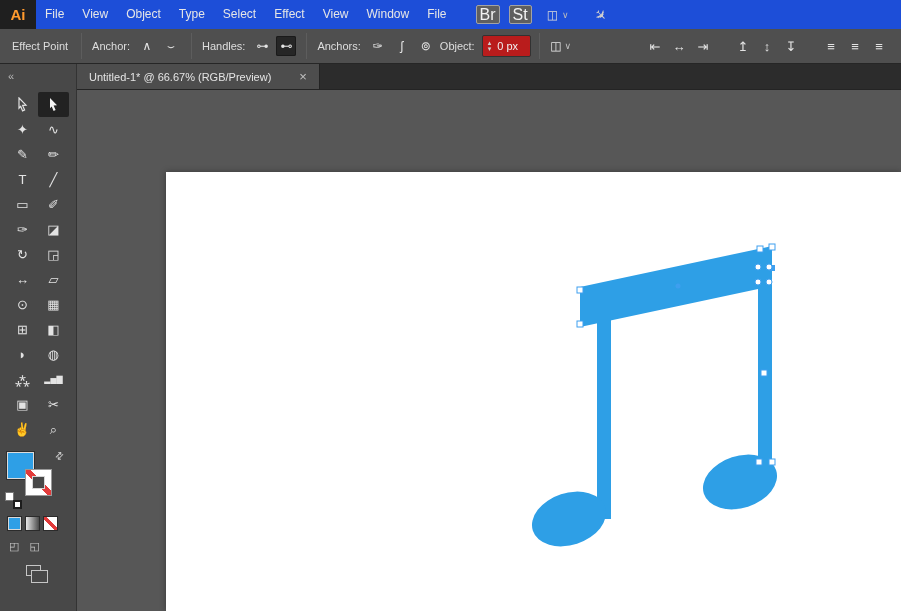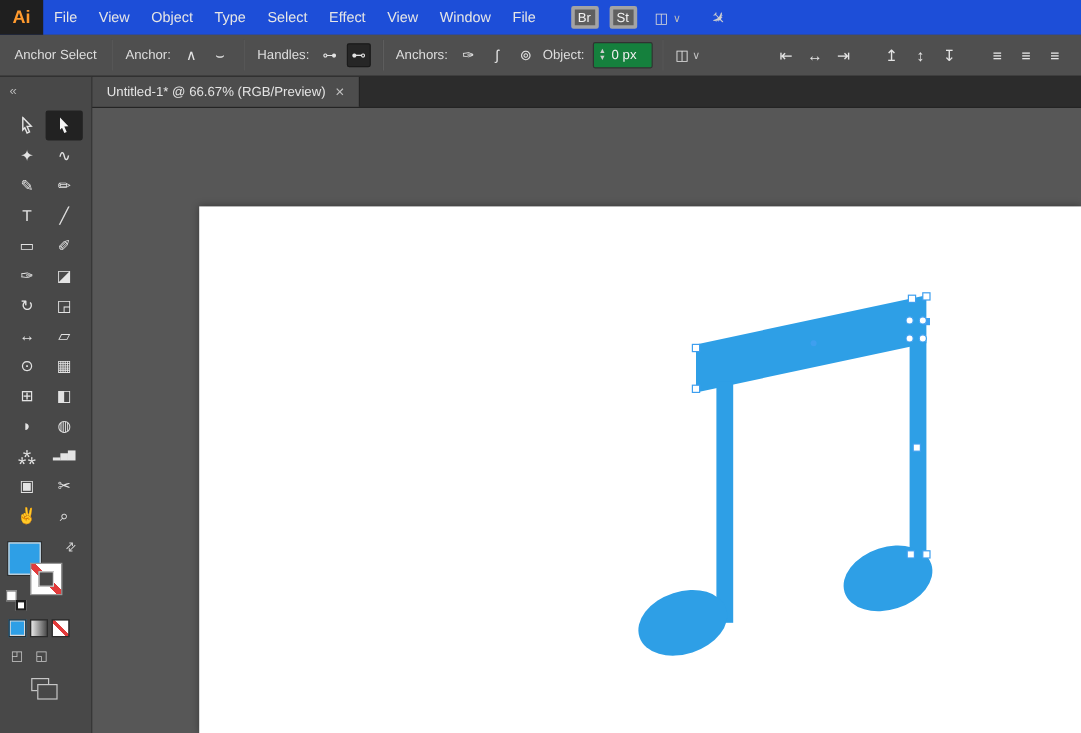--- a/index.html
+++ b/index.html
@@ -8,40 +8,40 @@
 
   
   .menubar { height:29px; background:#1d4ed8; display:flex; align-items:center;
              font-size:12px; color:#e6e6e6; }
   .ai-logo { width:36px; height:29px; background:#1f1f1f; color:#ff9a2e;
              display:flex; align-items:center; justify-content:center;
              font-weight:bold; font-size:15px; }
   .menu-item { padding:0 9px; line-height:29px; cursor:default; }
   .mb-spacer { width:20px; }
   .mini-app { height:19px; min-width:23px; padding:0 3px; background:#5f5f5f;
-              border:3px solid #a3a3a3; border-radius:2px; font-size:11px;
+              border:1px solid #a3a3a3; border-radius:2px; font-size:16px;
               display:flex; align-items:center; justify-content:center;
               margin-right:9px; color:#f2f2f2; }
   .ws-switcher { display:flex; align-items:center; gap:4px; margin:0 16px 0 6px;
                  color:#d8d8d8; font-size:12px; }
   .ws-chev { font-size:9px; color:#bdbdbd; }
   .gpu-btn { font-size:14px; color:#cfcfcf; transform:rotate(45deg); margin-left:10px; }
 
   
   .controlbar { height:35px; background:#4f4f4f; border-bottom:1px solid #262626;
                 display:flex; align-items:center; font-size:11px; color:#dedede;
                 padding:0 10px; }
   .cb-label { margin:0 5px 0 2px; white-space:nowrap; }
   .cb-sep { width:1px; height:26px; background:#3a3a3a; border-right:1px solid #5d5d5d;
             margin:0 8px; }
   .icon-btn { min-width:20px; height:20px; display:flex; align-items:center;
               justify-content:center; font-size:12px; color:#e4e4e4;
               border-radius:2px; margin:0 2px; }
   .icon-btn.pressed { background:#262626; box-shadow:inset 0 0 0 1px #1a1a1a; }
-  .stepper { display:flex; align-items:center; height:22px; background:#15803d;
+  .stepper { display:flex; align-items:center; height:22px; background:#b91c1c;
              border:1px solid #323232; border-radius:2px; padding:0 5px; margin-left:2px; }
   .stepper .arrows { display:flex; flex-direction:column; line-height:6px;
                      font-size:7px; color:#cfcfcf; margin-right:6px; }
   .stepper .val { font-size:11px; color:#f0f0f0; min-width:28px; }
   .dd-chev { font-size:9px; color:#c2c2c2; margin-left:3px; }
   .align-group { display:flex; margin-left:16px; }
   .align-group.first { margin-left:auto; }
   .align-btn { width:22px; height:20px; display:flex; align-items:center;
                justify-content:center; font-size:13px; color:#e4e4e4; margin:0 1px; }
 
@@ -81,21 +81,21 @@
   .draw-row { display:flex; gap:10px; padding:9px 0 0 9px; color:#c9c9c9; font-size:11px; }
   .screenmode { margin:12px 0 0 26px; width:15px; height:11px; border:1px solid #c6c6c6;
                 position:relative; background:#484848; }
   .screenmode::after { content:""; position:absolute; left:4px; top:4px; width:15px;
                        height:11px; border:1px solid #c6c6c6; background:#484848; }
 
   
   .right { flex:1; display:flex; flex-direction:column; min-width:0; }
   .tabrow { height:26px; background:#2c2c2c; display:flex; align-items:stretch;
             border-bottom:1px solid #242424; }
-  .tab { background:#4d4d4d; display:flex; align-items:center; gap:8px;
+  .tab { background:#4d4d4d; display:flex; align-items:center; gap:28px;
          padding:0 12px; font-size:11px; color:#e4e4e4; border-right:1px solid #232323; }
   .tab-close { color:#c0c0c0; font-size:13px; cursor:default; }
   .canvas { flex:1; position:relative; background:#575757; overflow:hidden; }
   .artboard { position:absolute; left:89px; top:82px; right:0; bottom:0;
               background:#ffffff; box-shadow:0 0 6px rgba(0,0,0,0.35); }
   .artboard svg { position:absolute; left:0; top:0; width:100%; height:100%; }
 </style>
 </head>
 <body>
 
@@ -114,21 +114,21 @@
   <div class="mini-app">Br</div>
   <div class="mini-app">St</div>
   <div class="ws-switcher">
     <span>◫</span>
     <span class="ws-chev">∨</span>
   </div>
   <div class="gpu-btn">✈</div>
 </div>
 
 <div class="controlbar">
-  <span class="cb-label">Anchor Select</span>
+  <span class="cb-label">Effect Point</span>
   <div class="cb-sep"></div>
 
   <span class="cb-label">Anchor:</span>
   <div class="icon-btn">∧</div>
   <div class="icon-btn">⌣</div>
   <div class="cb-sep"></div>
 
   <span class="cb-label">Handles:</span>
   <div class="icon-btn">⊶</div>
   <div class="icon-btn pressed">⊷</div>

